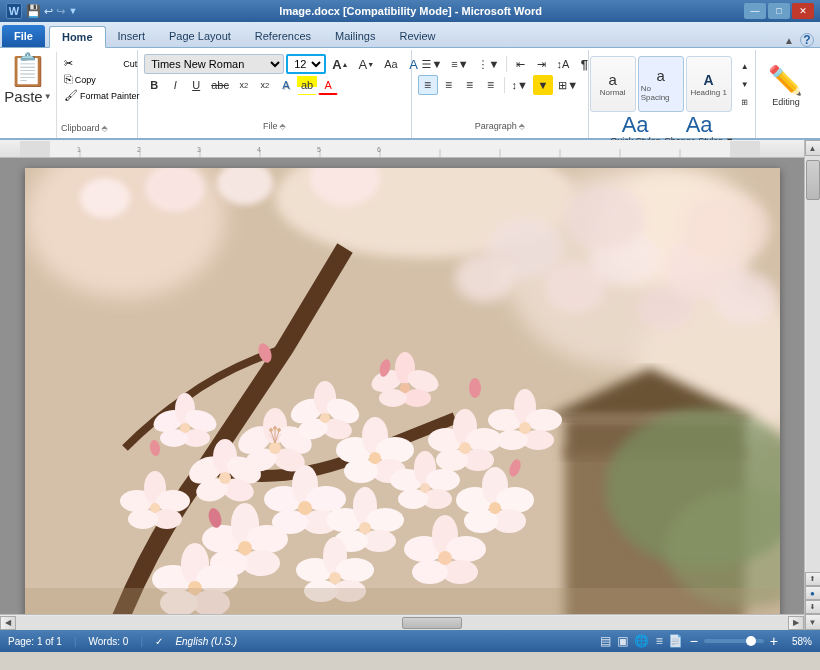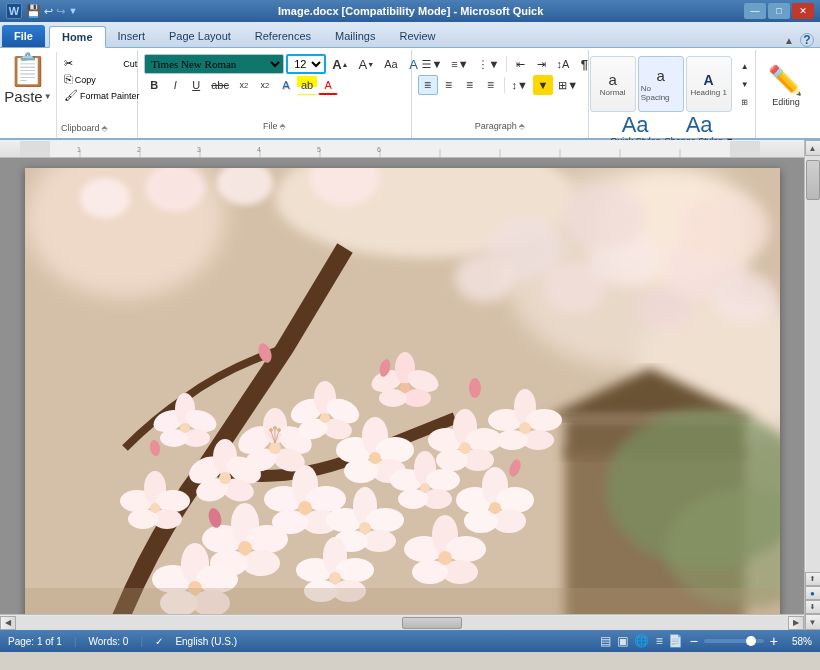--- a/index.html
+++ b/index.html
@@ -101,21 +101,21 @@
       border-radius: 3px;
     }
     .small-btn {
       display: flex; align-items: center; gap: 2px;
       font-size: 9px; cursor: pointer; padding: 1px 3px;
       border-radius: 2px; white-space: nowrap;
     }
     .font-select {
       width: 140px; height: 20px; font-size: 11px;
       border: 1px solid #b0c4d8; border-radius: 2px;
-      padding: 0 2px; background: #0f766e; cursor: pointer; font-family: Liberation Serif, serif;
+      padding: 0 2px; background: #e5e5e5; cursor: pointer;
     }
     .font-size-select {
       width: 40px; height: 20px; font-size: 11px;
       border: 2px solid #0ea5e9; border-radius: 2px;
       padding: 0 2px; background: white; cursor: pointer;
     }
     .rb-btn {
       height: 20px; min-width: 20px; padding: 0 3px;
       border: 1px solid transparent; border-radius: 2px;
       background: transparent; cursor: pointer;
@@ -287,21 +287,21 @@
     <div class="title-bar-icon">
       <span style="font-weight:bold;font-size:11px;color:#aad4ff;">W</span>
     </div>
     <div class="title-bar-qs">
       <span style="cursor:pointer;font-size:12px;">💾</span>
       <span style="cursor:pointer;font-size:11px;">↩</span>
       <span style="cursor:pointer;font-size:11px;opacity:0.5;">↪</span>
       <span style="cursor:pointer;font-size:9px;color:#aad4ff;">▼</span>
     </div>
   </div>
-  <div class="title-text">Image.docx [Compatibility Mode] - Microsoft Quick</div>
+  <div class="title-text">Image.docx [Compatibility Mode] - Microsoft Word</div>
   <div class="title-bar-controls">
     <button class="title-btn title-btn-min">—</button>
     <button class="title-btn title-btn-max">□</button>
     <button class="title-btn title-btn-close">✕</button>
   </div>
 </div>
 
 <div class="ribbon-area">
 
   <div class="ribbon-tabs">
@@ -785,21 +785,21 @@
     </div>
   </div>
 </div>
 
 <div class="status-bar">
   <span>Page: 1 of 1</span>
   <span class="status-sep">|</span>
   <span>Words: 0</span>
   <span class="status-sep">|</span>
   <span style="cursor:pointer;">✓</span>
-  <span style="cursor:pointer;">English (U.S.)</span>
+  <span style="cursor:pointer;font-style:italic;">English (U.S.)</span>
 
   <div class="status-right">
     <button class="view-btn" title="Print Layout">▤</button>
     <button class="view-btn" title="Full Screen Reading">▣</button>
     <button class="view-btn" title="Web Layout">🌐</button>
     <button class="view-btn" title="Outline">≡</button>
     <button class="view-btn" title="Draft">📄</button>
     <span style="cursor:pointer;font-size:14px;color:white;">−</span>
     <div class="zoom-slider">
       <div class="zoom-slider-thumb"></div>

